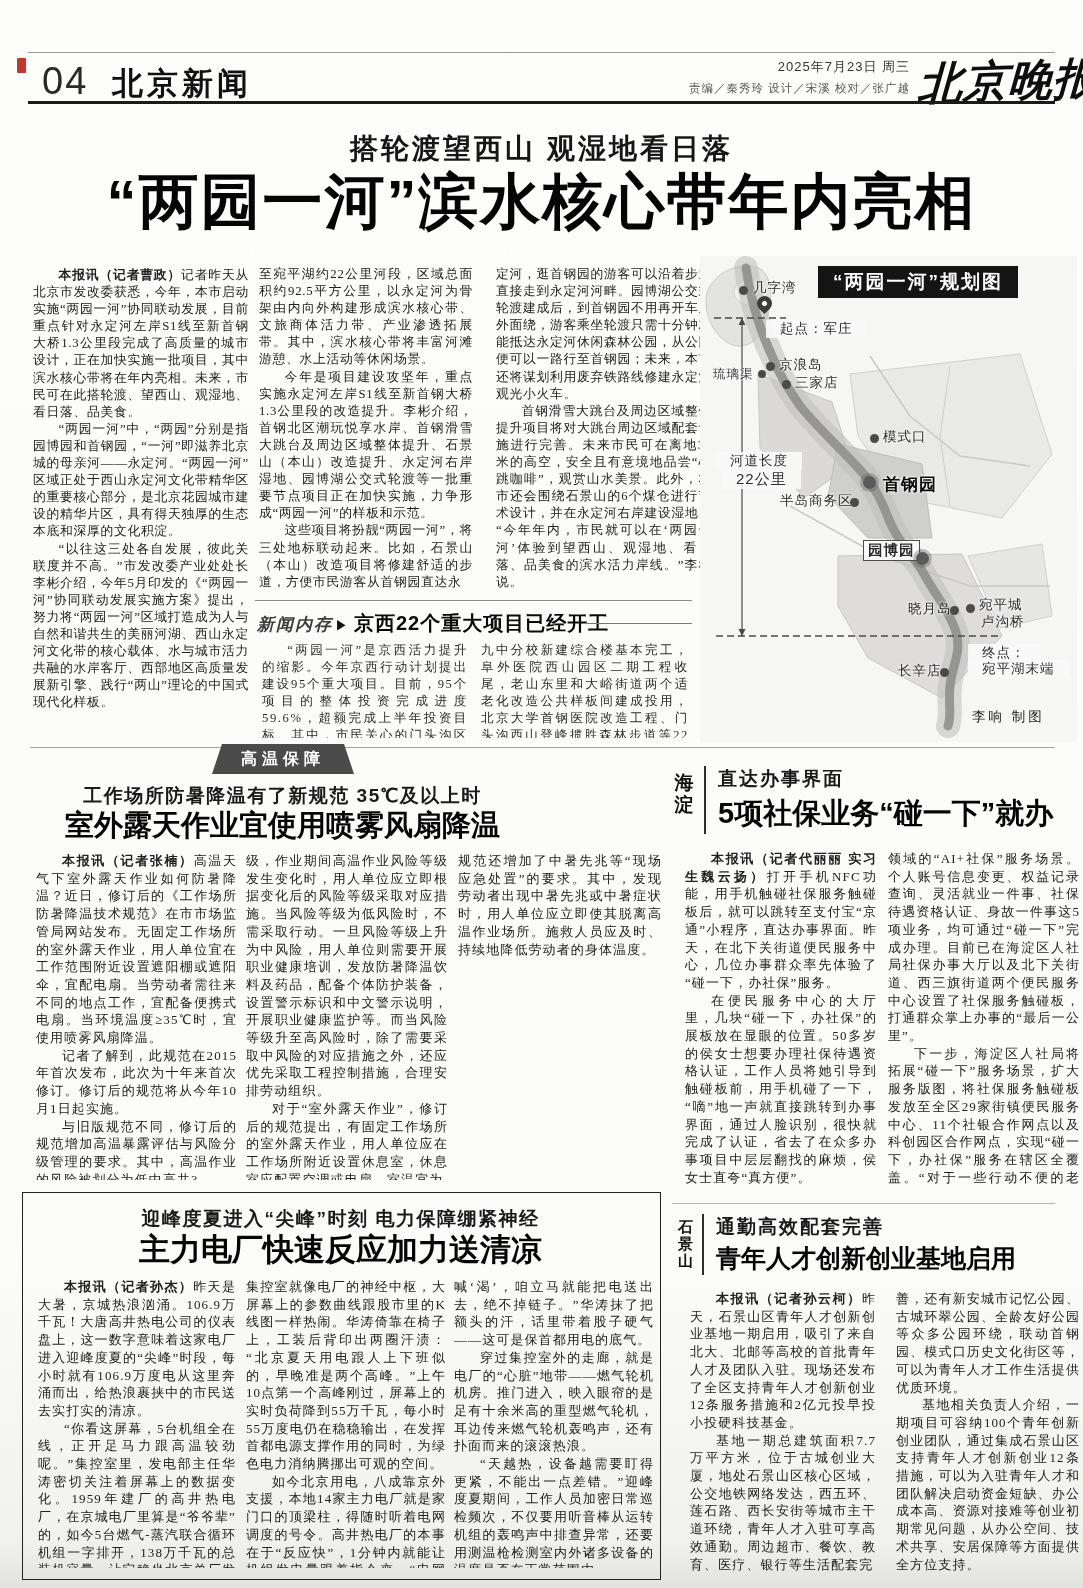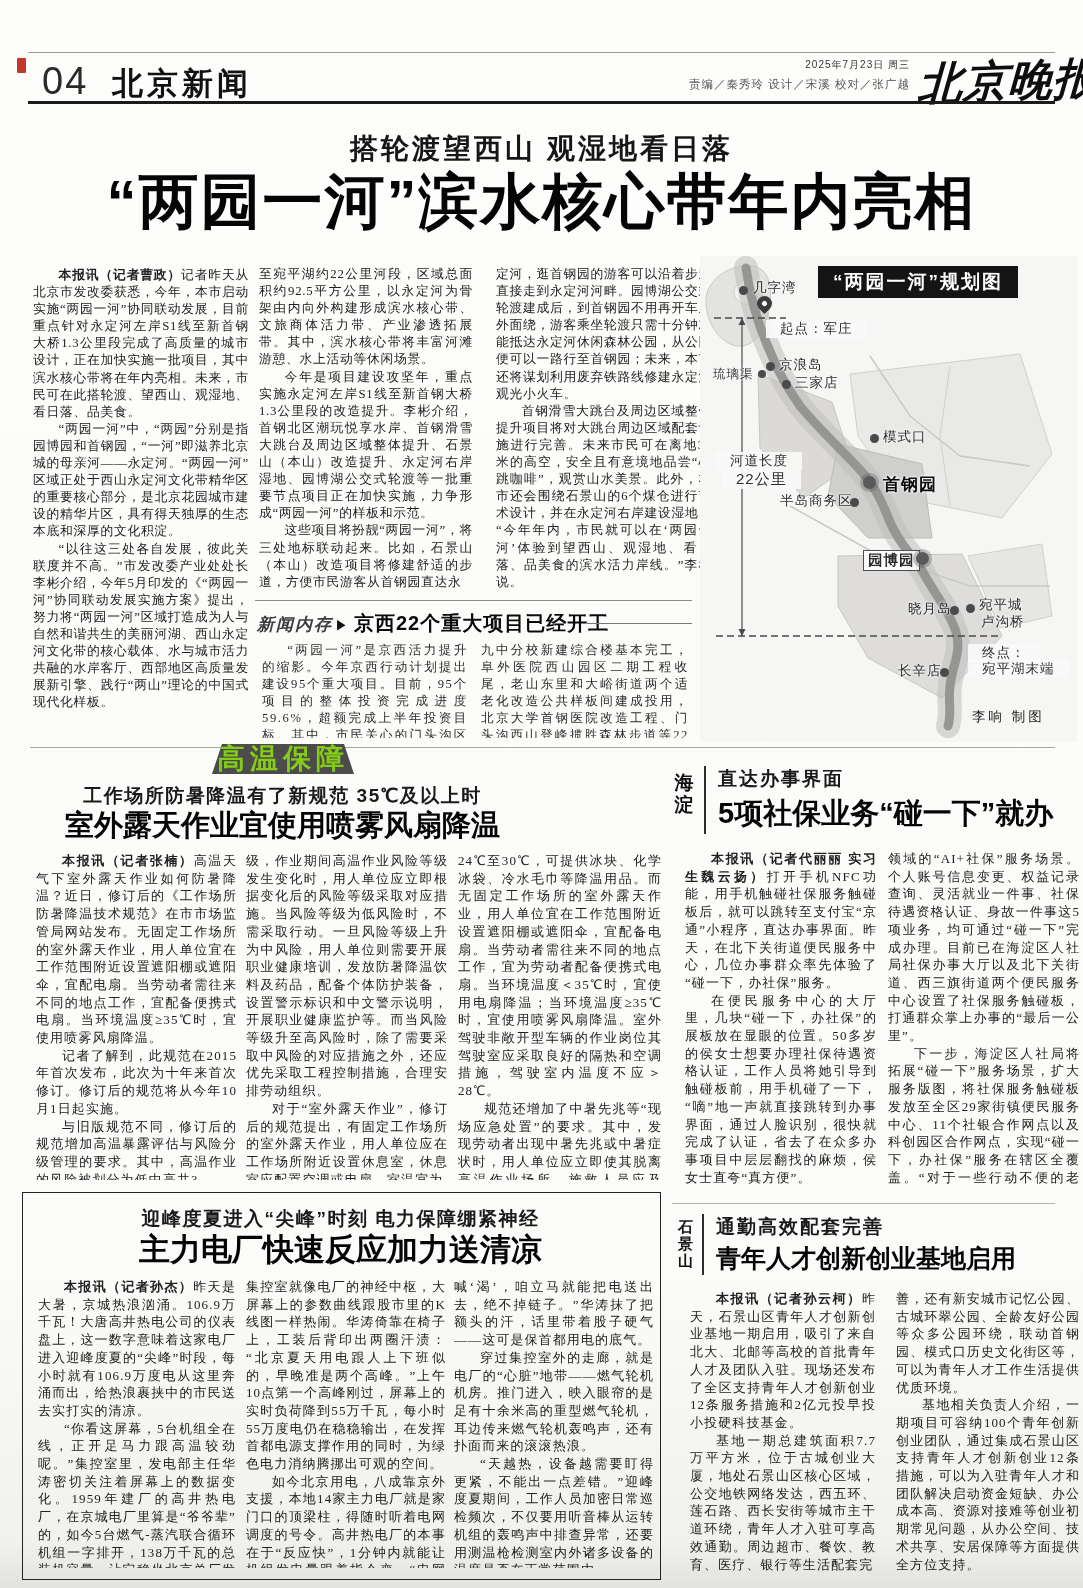--- a/index.html
+++ b/index.html
@@ -12,37 +12,37 @@
   .body-col{font-size:13px;line-height:17.7px;letter-spacing:1.1px;text-align:justify;color:#212121;}
   .body-col p{margin:0;text-indent:2em;}
   .body-col p b{font-family:"Liberation Sans",sans-serif;font-weight:700;}
   .cont p:first-child{text-indent:0;}
   .lead-col{font-size:12.8px;line-height:17.1px;letter-spacing:0.7px;}
   .rule{position:absolute;background:#9a9a98;height:1px;}
   .rule-dark{position:absolute;background:#1b1b1b;}
   
   .page-num{font-size:38px;color:#2a2a2a;letter-spacing:2px;}
   .section-name{font-size:31px;font-weight:700;letter-spacing:4px;color:#111;}
-  .date-line{font-size:10px;color:#333;text-align:right;letter-spacing:1px;}
+  .date-line{font-size:13px;color:#333;text-align:right;letter-spacing:1px;}
   .credit-line{font-size:11.5px;color:#555;text-align:right;letter-spacing:1px;margin-top:5px;}
   .masthead{font-family:"DejaVu Serif",serif;font-size:44px;font-weight:900;font-style:italic;
             letter-spacing:1px;color:#0e0e0e;transform:rotate(-2deg) skewX(-4deg);white-space:nowrap;}
   .red-mark{position:absolute;width:9px;height:15px;background:#c2392b;border-radius:1px;}
   
   .lead-kicker{width:100%;text-align:center;font-size:28px;font-weight:700;letter-spacing:3px;color:#161616;}
   .lead-headline{width:100%;text-align:center;font-size:60px;font-weight:900;letter-spacing:2px;color:#050505;white-space:nowrap;}
   
   .memo-label{font-size:17px;font-weight:700;font-style:italic;color:#3c3c3c;letter-spacing:2px;}
   .memo-arrow{font-size:13px;color:#111;margin:0 6px 0 2px;}
   .memo-title{font-family:"Liberation Sans",sans-serif;font-size:20px;font-weight:800;color:#0a0a0a;letter-spacing:1px;}
   .memo-col{font-size:12.6px;line-height:17px;letter-spacing:1.6px;color:#2b2b2b;text-align:justify;}
   .memo-col p{margin:0;text-indent:2em;}
   
-  .badge{position:absolute;background:#4b4b4b;color:#84cc16;font-family:"Liberation Sans",sans-serif;
-         font-size:28px;font-weight:700;letter-spacing:5px;text-align:center;line-height:30px;
+  .badge{position:absolute;background:#4b4b4b;color:#ffffff;font-family:"Liberation Sans",sans-serif;
+         font-size:16px;font-weight:700;letter-spacing:5px;text-align:center;line-height:30px;
          clip-path:polygon(7% 0,93% 0,100% 100%,0 100%);}
   .sec-kicker{font-family:"Liberation Sans",sans-serif;font-size:19px;font-weight:700;color:#1a1a1a;letter-spacing:1.5px;text-align:center;}
   .sec-headline{font-family:"Liberation Sans",sans-serif;font-weight:900;color:#050505;text-align:center;white-space:nowrap;}
   .region-tag{font-family:"Liberation Sans",sans-serif;font-weight:800;color:#111;text-align:center;word-break:break-all;}
   .hdr-left-rule{border-left:2px solid #2d2d2d;padding-left:12px;}
   .hdr-kicker{font-family:"Liberation Sans",sans-serif;font-size:19px;font-weight:700;letter-spacing:2px;color:#1a1a1a;}
   .hdr-headline{font-family:"Liberation Sans",sans-serif;font-weight:900;color:#050505;white-space:nowrap;}
   
   .map{position:absolute;left:700px;top:256px;width:377px;height:486px;}
   .map-banner{position:absolute;background:#141414;color:#fff;font-family:"Liberation Sans",sans-serif;
@@ -158,21 +158,21 @@
 
     <div class="maplabel bg" style="left:16px;top:196px;">河道长度</div>
     <div class="maplabel bg" style="left:22px;top:214px;font-size:15px;">22公里</div>
 
     <div class="dot-lg" style="left:163px;top:220px;"></div>
     <div class="maplabel big" style="left:183px;top:217px;">首钢园</div>
 
     <div class="maplabel" style="left:80px;top:236px;">半岛商务区</div>
     <div class="dot" style="left:150px;top:242px;"></div>
 
-    <div class="maplabel boxed" style="left:163px;top:294px;font-family:Liberation Mono, monospace;">园博园</div>
+    <div class="maplabel boxed" style="left:163px;top:284px;font-family:Liberation Mono, monospace;">园博园</div>
     <div class="dot-lg" style="left:216px;top:296px;"></div>
 
     <div class="maplabel" style="left:208px;top:344px;">晓月岛</div>
     <div class="dot" style="left:250px;top:350px;"></div>
 
     <div class="dot" style="left:266px;top:348px;"></div>
     <div class="maplabel" style="left:279px;top:340px;">宛平城</div>
     <div class="maplabel" style="left:281px;top:357px;">卢沟桥</div>
 
     <div class="maplabel bg" style="left:268px;top:388px;">终点：</div>
@@ -193,21 +193,20 @@
   <div class="col body-col" style="left:36px;top:852px;width:201px;height:328px;">
       <p><b>本报讯（记者张楠）</b>高温天气下室外露天作业如何防暑降温？近日，修订后的《工作场所防暑降温技术规范》在市市场监管局网站发布。无固定工作场所的室外露天作业，用人单位宜在工作范围附近设置遮阳棚或遮阳伞，宜配电扇。当劳动者需往来不同的地点工作，宜配备便携式电扇。当环境温度≥35℃时，宜使用喷雾风扇降温。</p>
       <p>记者了解到，此规范在2015年首次发布，此次为十年来首次修订。修订后的规范将从今年10月1日起实施。</p>
       <p>与旧版规范不同，修订后的规范增加高温暴露评估与风险分级管理的要求。其中，高温作业的风险被划分为低中高共3</p>
     </div>
   <div class="col body-col cont" style="left:246px;top:852px;width:202px;height:328px;">
       <p>级，作业期间高温作业风险等级发生变化时，用人单位应立即根据变化后的风险等级采取对应措施。当风险等级为低风险时，不需采取行动。一旦风险等级上升为中风险，用人单位则需要开展职业健康培训，发放防暑降温饮料及药品，配备个体防护装备，设置警示标识和中文警示说明，开展职业健康监护等。而当风险等级升至高风险时，除了需要采取中风险的对应措施之外，还应优先采取工程控制措施，合理安排劳动组织。</p>
       <p>对于“室外露天作业”，修订后的规范提出，有固定工作场所的室外露天作业，用人单位应在工作场所附近设置休息室，休息室应配置空调或电扇，室温宜为</p>
     </div>
   <div class="col body-col cont" style="left:458px;top:852px;width:204px;height:328px;">
-      <p>24℃至30℃，可提供冰块、化学冰袋、冷水毛巾等降温用品。而无固定工作场所的室外露天作业，用人单位宜在工作范围附近设置遮阳棚或遮阳伞，宜配备电扇。当劳动者需往来不同的地点工作，宜为劳动者配备便携式电扇。当环境温度＜35℃时，宜使用电扇降温；当环境温度≥35℃时，宜使用喷雾风扇降温。室外驾驶非敞开型车辆的作业岗位其驾驶室应采取良好的隔热和空调措施，驾驶室内温度不应＞28℃。</p>
       <p>规范还增加了中暑先兆等“现场应急处置”的要求。其中，发现劳动者出现中暑先兆或中暑症状时，用人单位应立即使其脱离高温作业场所。施救人员应及时、持续地降低劳动者的身体温度。</p>
     </div>
 
   <div class="abs" style="left:672px;top:766px;display:flex;align-items:stretch;">
     <div class="region-tag" style="width:24px;font-size:19px;line-height:22px;padding-top:6px;">海淀</div>
     <div class="hdr-left-rule" style="margin-left:8px;">
       <div class="hdr-kicker">直达办事界面</div>
       <div class="hdr-headline" style="font-size:29px;margin-top:2px;">5项社保业务“碰一下”就办</div>
     </div>
   </div>

